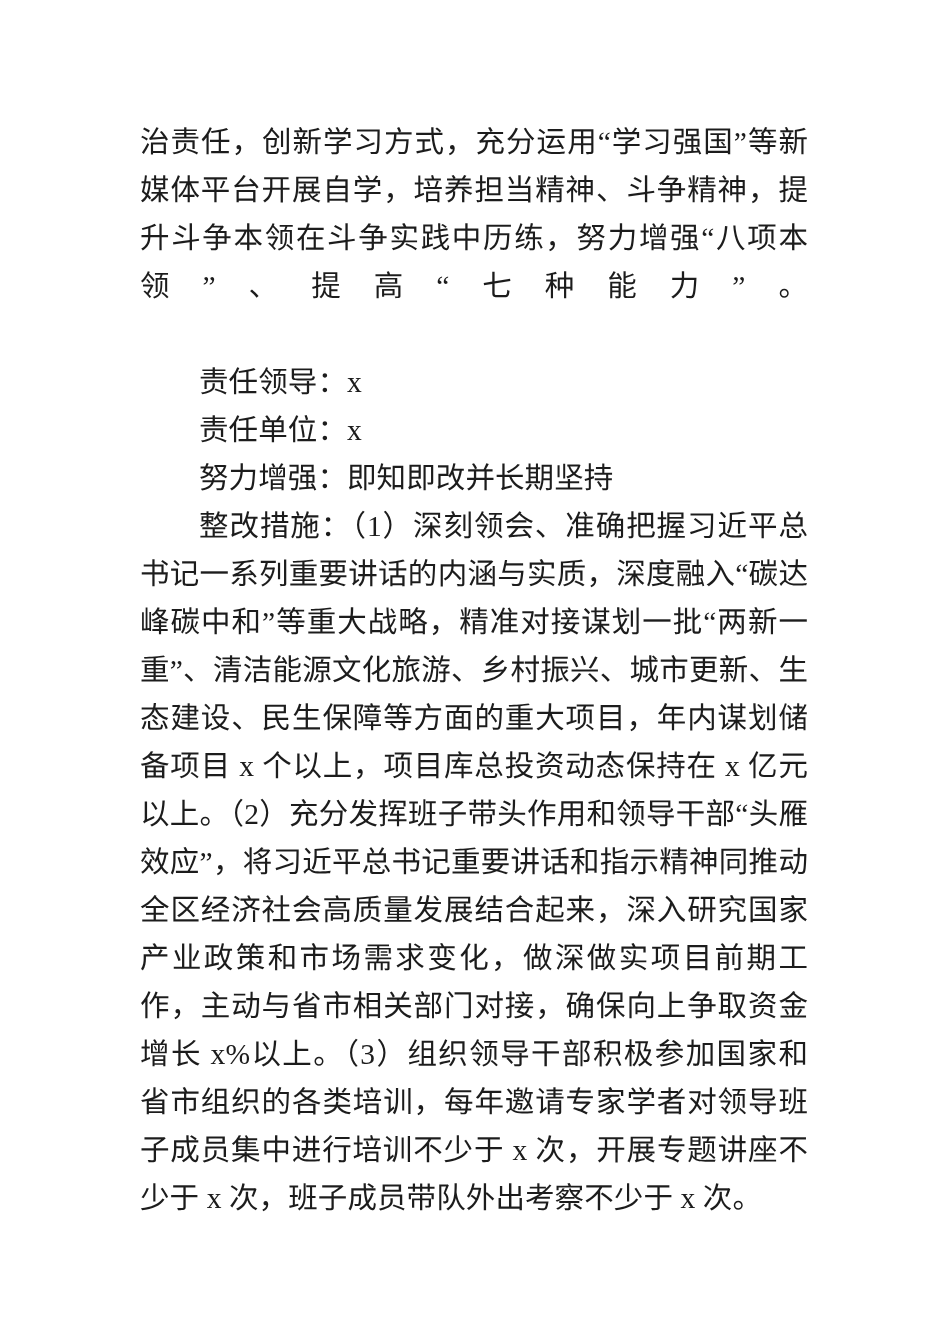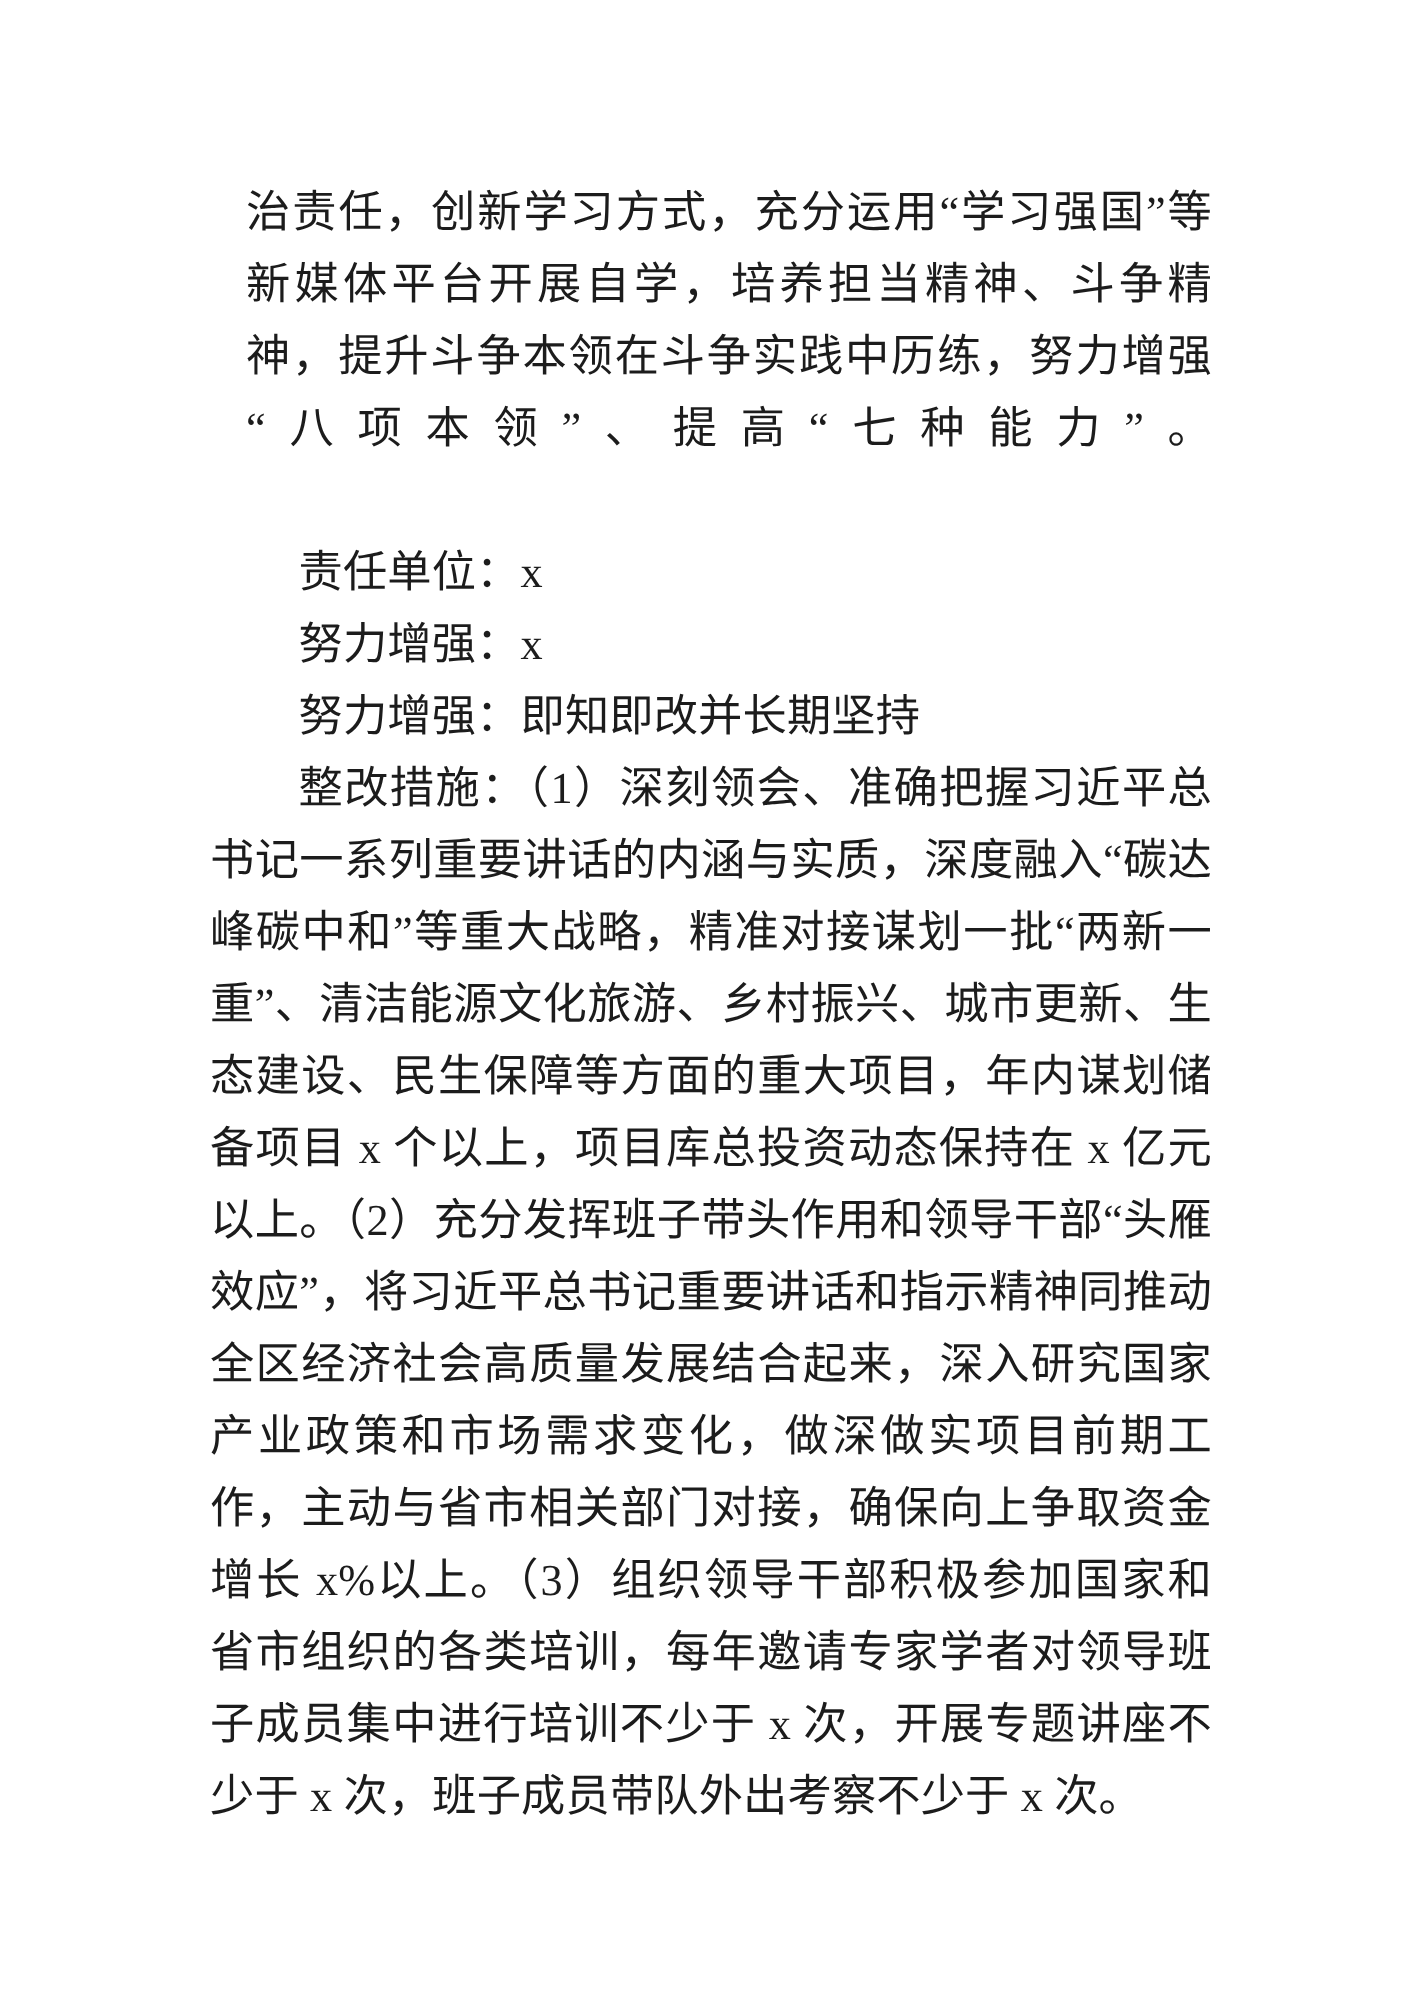--- a/index.html
+++ b/index.html
@@ -41,21 +41,20 @@
     word-break: break-all;
   }
 
   
   .para.indent {
     text-indent: 2em;
   }
 
   .para.noindent {
     text-indent: 0;
-    margin-left: 24px;
   }
 
   
   .para.short {
     text-align: left;
     text-indent: 2em;
     white-space: nowrap;
   }
 
   
@@ -72,23 +71,23 @@
   }
 </style>
 </head>
 <body>
 
 <div class="page" style="background: rgb(255, 255, 255);">
   <div class="doc-body" style="color: rgb(28, 28, 28);">
 
     <p class="para noindent">治责任，创新学习方式，充分运用“学习强国”等新媒体平台开展自学，培养担当精神、斗争精神，提升斗争本领在斗争实践中历练，努力增强“八项本领”、提高“七种能力”。</p>
 
+    <p class="para short">责任领导：x</p>
+
     <p class="para short">责任单位：x</p>
-
-    <p class="para short">努力增强：x</p>
 
     <p class="para short">努力增强：即知即改并长期坚持</p>
 
 
     <p class="para indent nostretch">整改措施：（1）深刻领会、准确把握习近平总书记一系列重要讲话的内涵与实质，深度融入“碳达峰碳中和”等重大战略，精准对接谋划一批“两新一重”、清洁能源文化旅游、乡村振兴、城市更新、生态建设、民生保障等方面的重大项目，年内谋划储备项目 x 个以上，项目库总投资动态保持在 x 亿元以上。（2）充分发挥班子带头作用和领导干部“头雁效应”，将习近平总书记重要讲话和指示精神同推动全区经济社会高质量发展结合起来，深入研究国家产业政策和市场需求变化，做深做实项目前期工作，主动与省市相关部门对接，确保向上争取资金增长 x%以上。（3）组织领导干部积极参加国家和省市组织的各类培训，每年邀请专家学者对领导班子成员集中进行培训不少于 x 次，开展专题讲座不少于 x 次，班子成员带队外出考察不少于 x 次。</p>
 
   </div>
 </div>
 
 </body></html>

